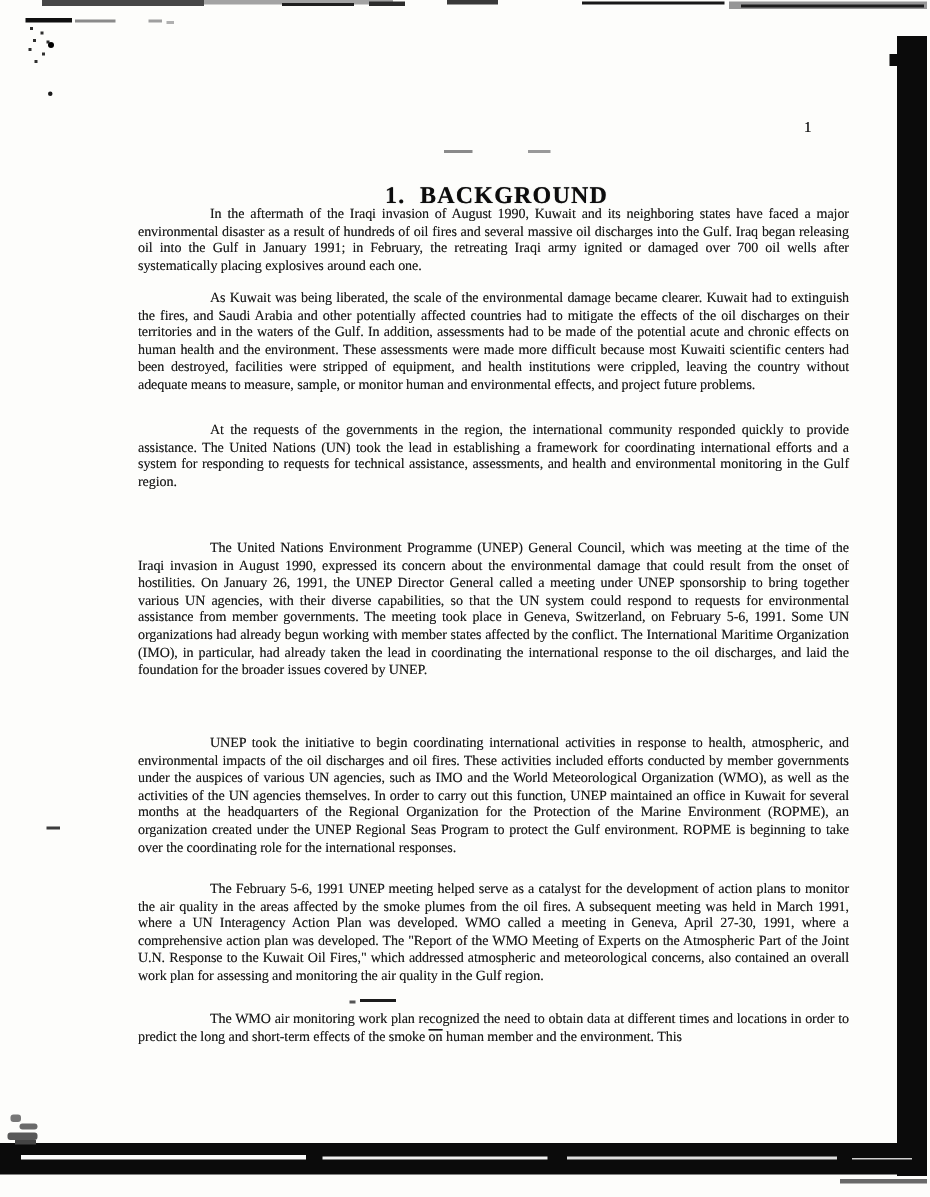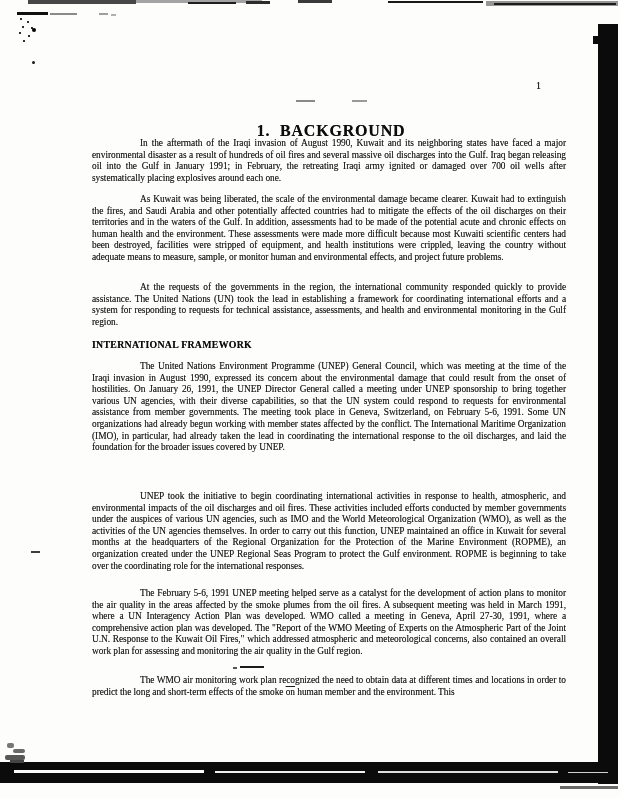--- a/index.html
+++ b/index.html
@@ -105,21 +105,20 @@
   <div class="pagenum">1</div>
 
   <h1 class="title">1. BACKGROUND</h1>
 
   <p class="txt indent" style="top:138px">In the aftermath of the Iraqi invasion of August 1990, Kuwait and its neighboring states have faced a major environmental disaster as a result of hundreds of oil fires and several massive oil discharges into the Gulf.  Iraq began releasing oil into the Gulf in January 1991; in February, the retreating Iraqi army ignited or damaged over 700 oil wells after systematically placing explosives around each one.</p>
 
   <p class="txt indent" style="top:194px">As Kuwait was being liberated, the scale of the environmental damage became clearer.  Kuwait had to extinguish the fires, and Saudi Arabia and other potentially affected countries had to mitigate the effects of the oil discharges on their territories and in the waters of the Gulf.  In addition, assessments had to be made of the potential acute and chronic effects on human health and the environment.  These assessments were made more difficult because most Kuwaiti scientific centers had been destroyed, facilities were stripped of equipment, and health institutions were crippled, leaving the country without adequate means to measure, sample, or monitor human and environmental effects, and project future problems.</p>
 
   <p class="txt indent" style="top:282px">At the requests of the governments in the region, the international community responded quickly to provide assistance.  The United Nations (UN) took the lead in establishing a framework for coordinating international efforts and a system for responding to requests for technical assistance, assessments, and health and environmental monitoring in the Gulf region.</p>
 
-  <h2 class="heading" style="top:339px">INTERNATIONAL FRAMEWORK</h2>
 
   <p class="txt indent" style="top:361px">The United Nations Environment Programme (UNEP) General Council, which was meeting at the time of the Iraqi invasion in August 1990, expressed its concern about the environmental damage that could result from the onset of hostilities.  On January 26, 1991, the UNEP Director General called a meeting under UNEP sponsorship to bring together various UN agencies, with their diverse capabilities, so that the UN system could respond to requests for environmental assistance from member governments.  The meeting took place in Geneva, Switzerland, on February 5-6, 1991.  Some UN organizations had already begun working with member states affected by the conflict.  The International Maritime Organization (IMO), in particular, had already taken the lead in coordinating the international response to the oil discharges, and laid the foundation for the broader issues covered by UNEP.</p>
 
 
   <p class="txt indent" style="top:491px"><span>UNEP took the initiative to begin coordinating international activities in response to health, atmospheric, and environmental impacts of the oil discharges and oil fires.  These activities included efforts conducted by member governments under the auspices of various UN agencies, such as IMO and the World Meteorological Organization (WMO), as well as the activities of the UN agencies themselves.  In order to carry out this function, UNEP maintained an office in Kuwait for several months at the headquarters of the Regional Organization for the Protection of the Marine Environment (ROPME), an organization created under the UNEP Regional Seas Program to protect the Gulf environment.  ROPME is </span><span class="u-word">beginning</span><span> to take over the coordinating role for the international responses.</span></p>
 
   <p class="txt indent" style="top:588px">The February 5-6, 1991 UNEP meeting helped serve as a catalyst for the development of action plans to monitor the air quality in the areas affected by the smoke plumes from the oil fires.  A subsequent meeting was held in March 1991, where a UN Interagency Action Plan was developed.  WMO called a meeting in Geneva, April 27-30, 1991, where a comprehensive action plan was developed.  The "Report of the WMO Meeting of Experts on the Atmospheric Part of the Joint U.N. Response to the Kuwait Oil Fires," which addressed atmospheric and meteorological concerns, also contained an overall work plan for assessing and monitoring the air quality in the Gulf region.</p>
 
   <p class="txt indent" style="top:675px"><span>The WMO air monitoring work plan recognized the need to obtain data at different times and locations in order to predict the long and short-term effects of the smoke </span><span class="o-word">on</span><span> human member and the environment.  This</span></p>
 

